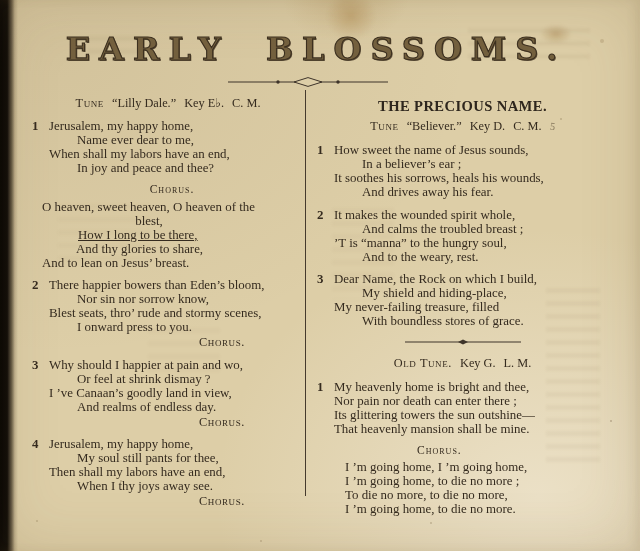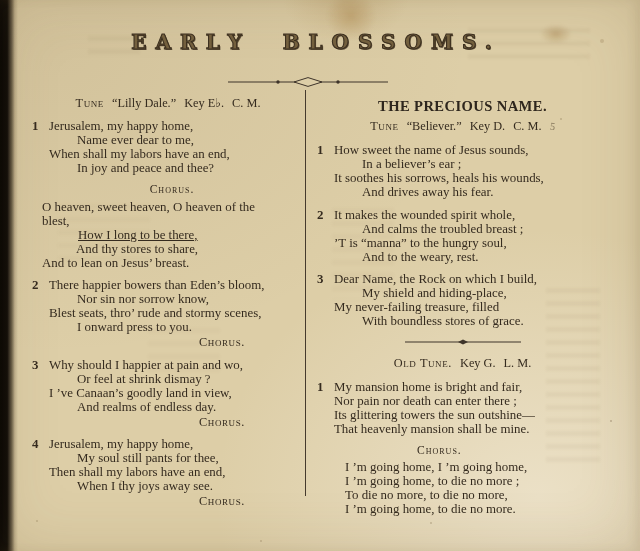--- a/index.html
+++ b/index.html
@@ -28,38 +28,38 @@
   .b3{left:546px;top:288px;width:54px;height:176px;}
   .b4{left:58px;top:204px;width:92px;height:62px;opacity:.28;}
   .b5{left:332px;top:208px;width:62px;height:92px;opacity:.28;}
   .b6{left:148px;top:328px;width:72px;height:52px;opacity:.28;}
   .speckles{position:absolute;left:0;top:0;width:2px;height:2px;border-radius:50%;background:rgba(90,70,40,0);
     box-shadow:120px 480px 0 rgba(90,70,40,.30), 560px 118px 0 rgba(90,70,40,.25),
       610px 420px 0 rgba(90,70,40,.30), 78px 140px 0 rgba(90,70,40,.20),
       430px 522px 0 rgba(90,70,40,.25), 601px 40px 0 1px rgba(120,90,50,.20),
       260px 540px 0 rgba(90,70,40,.22), 36px 520px 0 rgba(90,70,40,.22);}
   .page-title{position:absolute;left:6px;width:620px;top:30px;margin:0;text-align:center;
-    font-family:"DejaVu Serif", serif;font-weight:700;font-size:20px;letter-spacing:9px;word-spacing:16px;
+    font-family:"DejaVu Serif", serif;font-weight:700;font-size:32px;letter-spacing:9px;word-spacing:16px;
     color:#74613f;-webkit-text-stroke:1.1px #3c3020;text-shadow:1px 1.4px 0 rgba(60,46,28,.75);}
   .title-divider{position:absolute;left:228px;top:76px;}
   .vrule{position:absolute;left:305px;top:90px;height:406px;width:1.4px;background:#453a2d;}
   .col{position:absolute;font-size:12.9px;line-height:14.1px;}
   .col-left{left:34px;top:96px;width:268px;}
   .col-right{left:319px;top:99px;width:287px;}
   .hymn-title{margin:0 0 6px;text-align:center;font-size:14.6px;font-weight:700;letter-spacing:.4px;color:#2e261d;}
   .tune-line{margin:0 0 9px;text-align:center;font-size:12.3px;white-space:nowrap;}
   .tune-line span{margin:0 4px;}
   .sc{font-variant:small-caps;letter-spacing:.6px;}
   .verse{position:relative;padding-left:15px;margin:0 0 8px;}
   .vnum{position:absolute;left:-2px;top:0;font-weight:700;}
   .i1{margin-left:28px;}
   .chorus-ref{margin-left:150px;margin-top:1px;font-size:12.3px;}
   .chorus{margin:0 0 8px 8px;}
   .chorus-label{margin:0 0 2px;text-align:center;font-size:11.6px;letter-spacing:1px;}
-  .c-center{text-align:left;margin-right:46px;}
+  .c-center{text-align:center;margin-right:46px;}
   .c-ind1{margin-left:36px;text-decoration:underline;}
   .c-ind2{margin-left:34px;}
   .sec-divider-wrap{text-align:center;margin:5px 0 6px;}
   .chorus2{margin:0 0 0 26px;}
   .chorus2 .chorus-label{text-align:left;margin-left:72px;}
   .stray{display:inline-block;opacity:.55;font-size:10.5px;transform:rotate(8deg);margin-left:2px;color:#4a3c28;}
 </style>
 </head>
 <body>
 
@@ -95,21 +95,21 @@
       <div class="i1">Name ever dear to me,</div>
       <div>When shall my labors have an end,</div>
       <div class="i1">In joy and peace and thee?</div>
     </div>
 
     <div class="chorus">
       <div class="chorus-label sc">Chorus.</div>
       <div>O heaven, sweet heaven, O heaven of the</div>
       <div class="c-center">blest,</div>
       <div class="c-ind1">How I long to be there,</div>
-      <div class="c-ind2">And thy stores to share,</div>
+      <div class="c-ind2">And thy glories to share,</div>
       <div>And to lean on Jesus’ breast.</div>
     </div>
 
     <div class="verse">
       <span class="vnum">2</span>
       <div>There happier bowers than Eden’s bloom,</div>
       <div class="i1">Nor sin nor sorrow know,</div>
       <div>Blest seats, thro’ rude and stormy scenes,</div>
       <div class="i1">I onward press to you.</div>
       <div class="chorus-ref sc">Chorus.</div>
@@ -166,21 +166,21 @@
       <svg width="116" height="10" viewBox="0 0 116 10">
         <line x1="0" y1="5" x2="116" y2="5" stroke="#3e342a" stroke-width="1.1"></line>
         <path d="M53 5 L58 2.4 L63 5 L58 7.6 Z" fill="#3e342a"></path>
       </svg>
     </div>
 
     <p class="tune-line"><span class="sc">Old Tune.</span><span>Key G.</span><span>L. M.</span></p>
 
     <div class="verse">
       <span class="vnum">1</span>
-      <div>My mansion home is bright and fair,</div>
+      <div>My heavenly home is bright and thee,</div>
       <div>Nor pain nor death can enter there ;</div>
       <div>Its glittering towers the sun outshine—</div>
       <div>That heavenly mansion shall be mine.</div>
     </div>
 
     <div class="chorus chorus2">
       <div class="chorus-label sc">Chorus.</div>
       <div>I ’m going home, I ’m going home,</div>
       <div>I ’m going home, to die no more ;</div>
       <div>To die no more, to die no more,</div>

